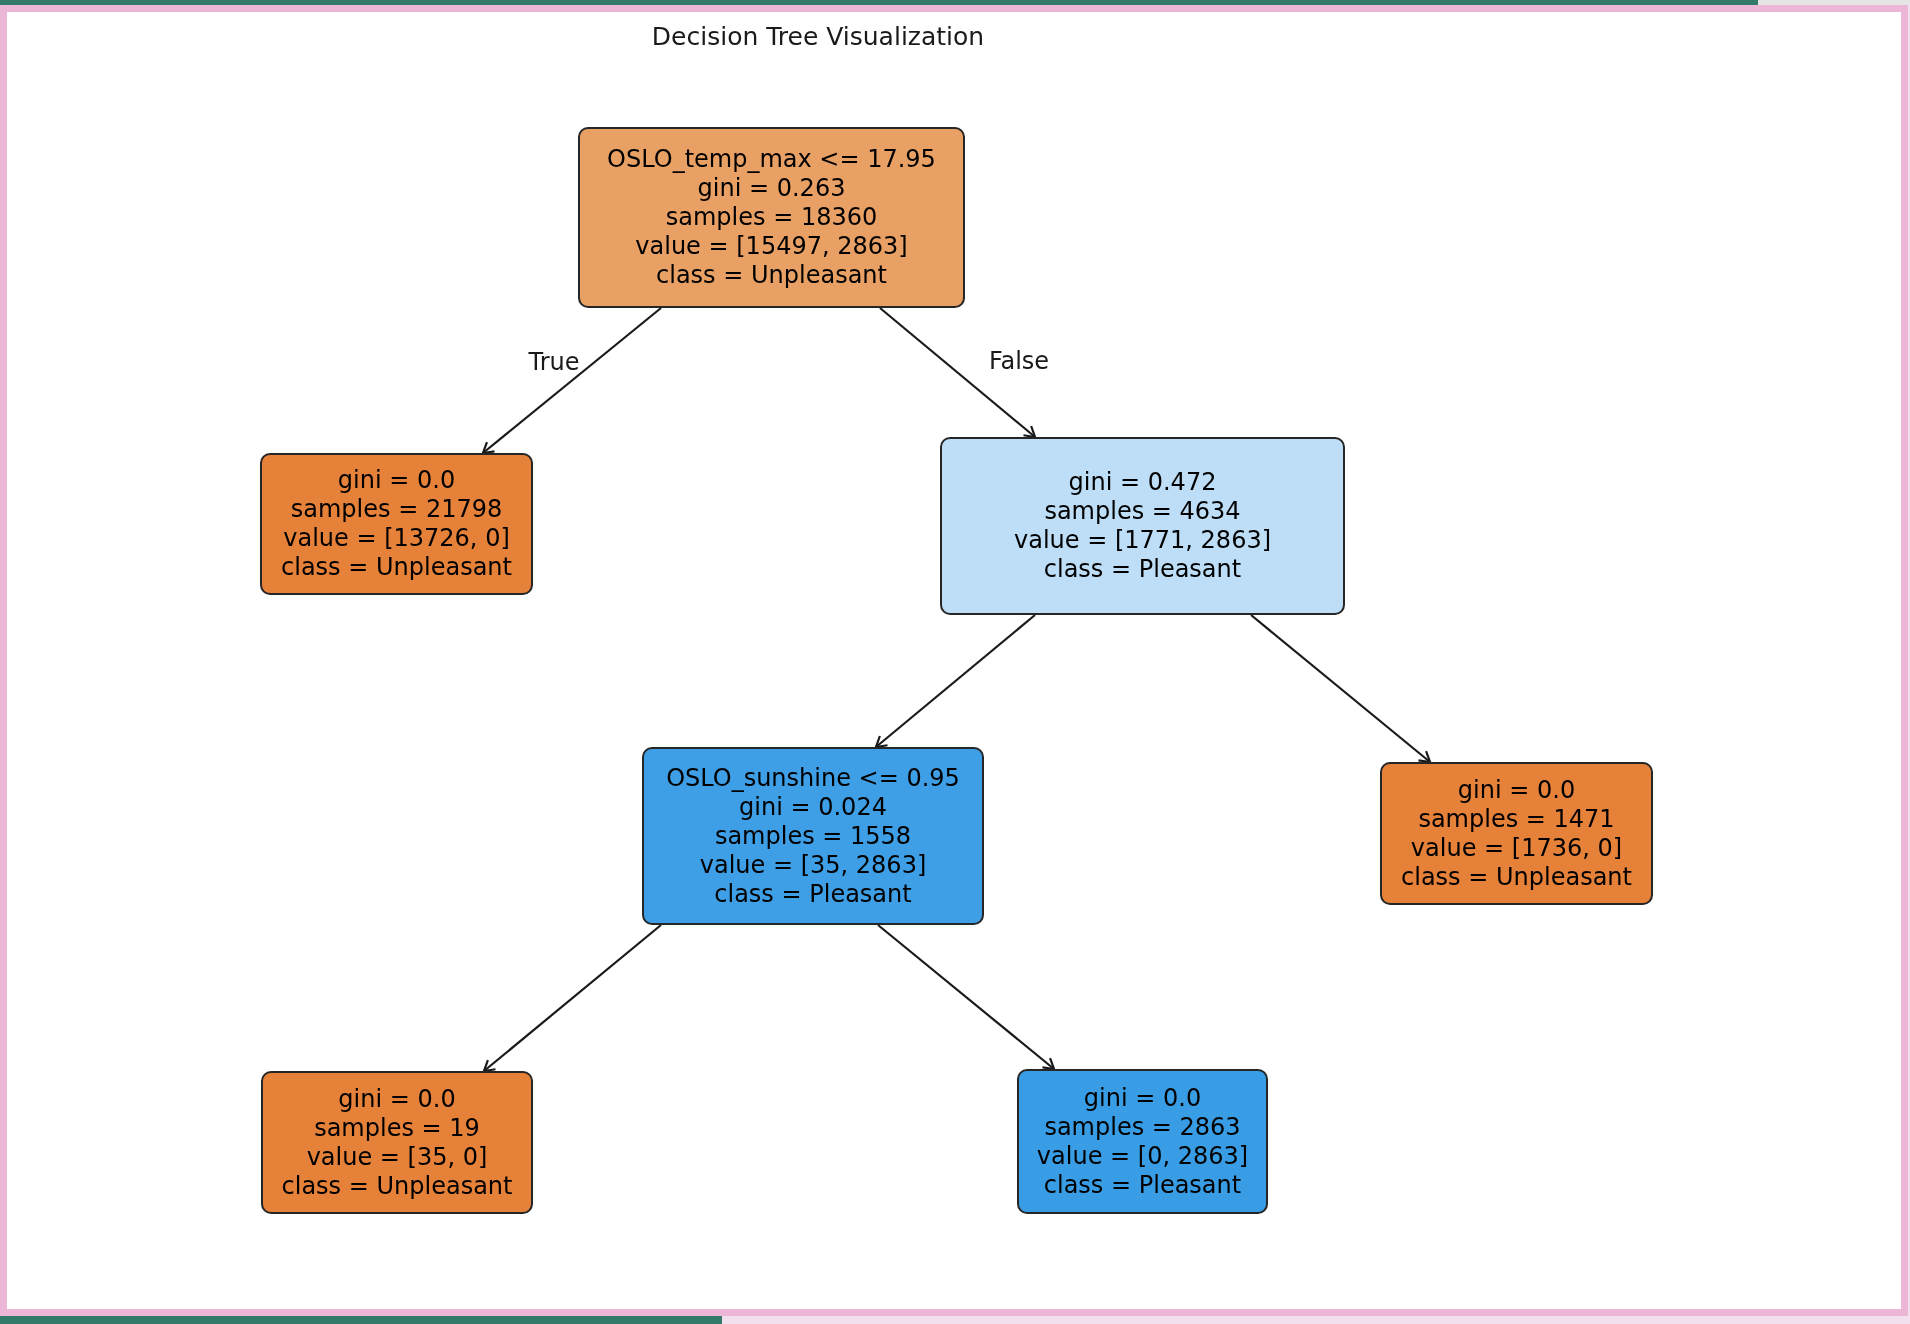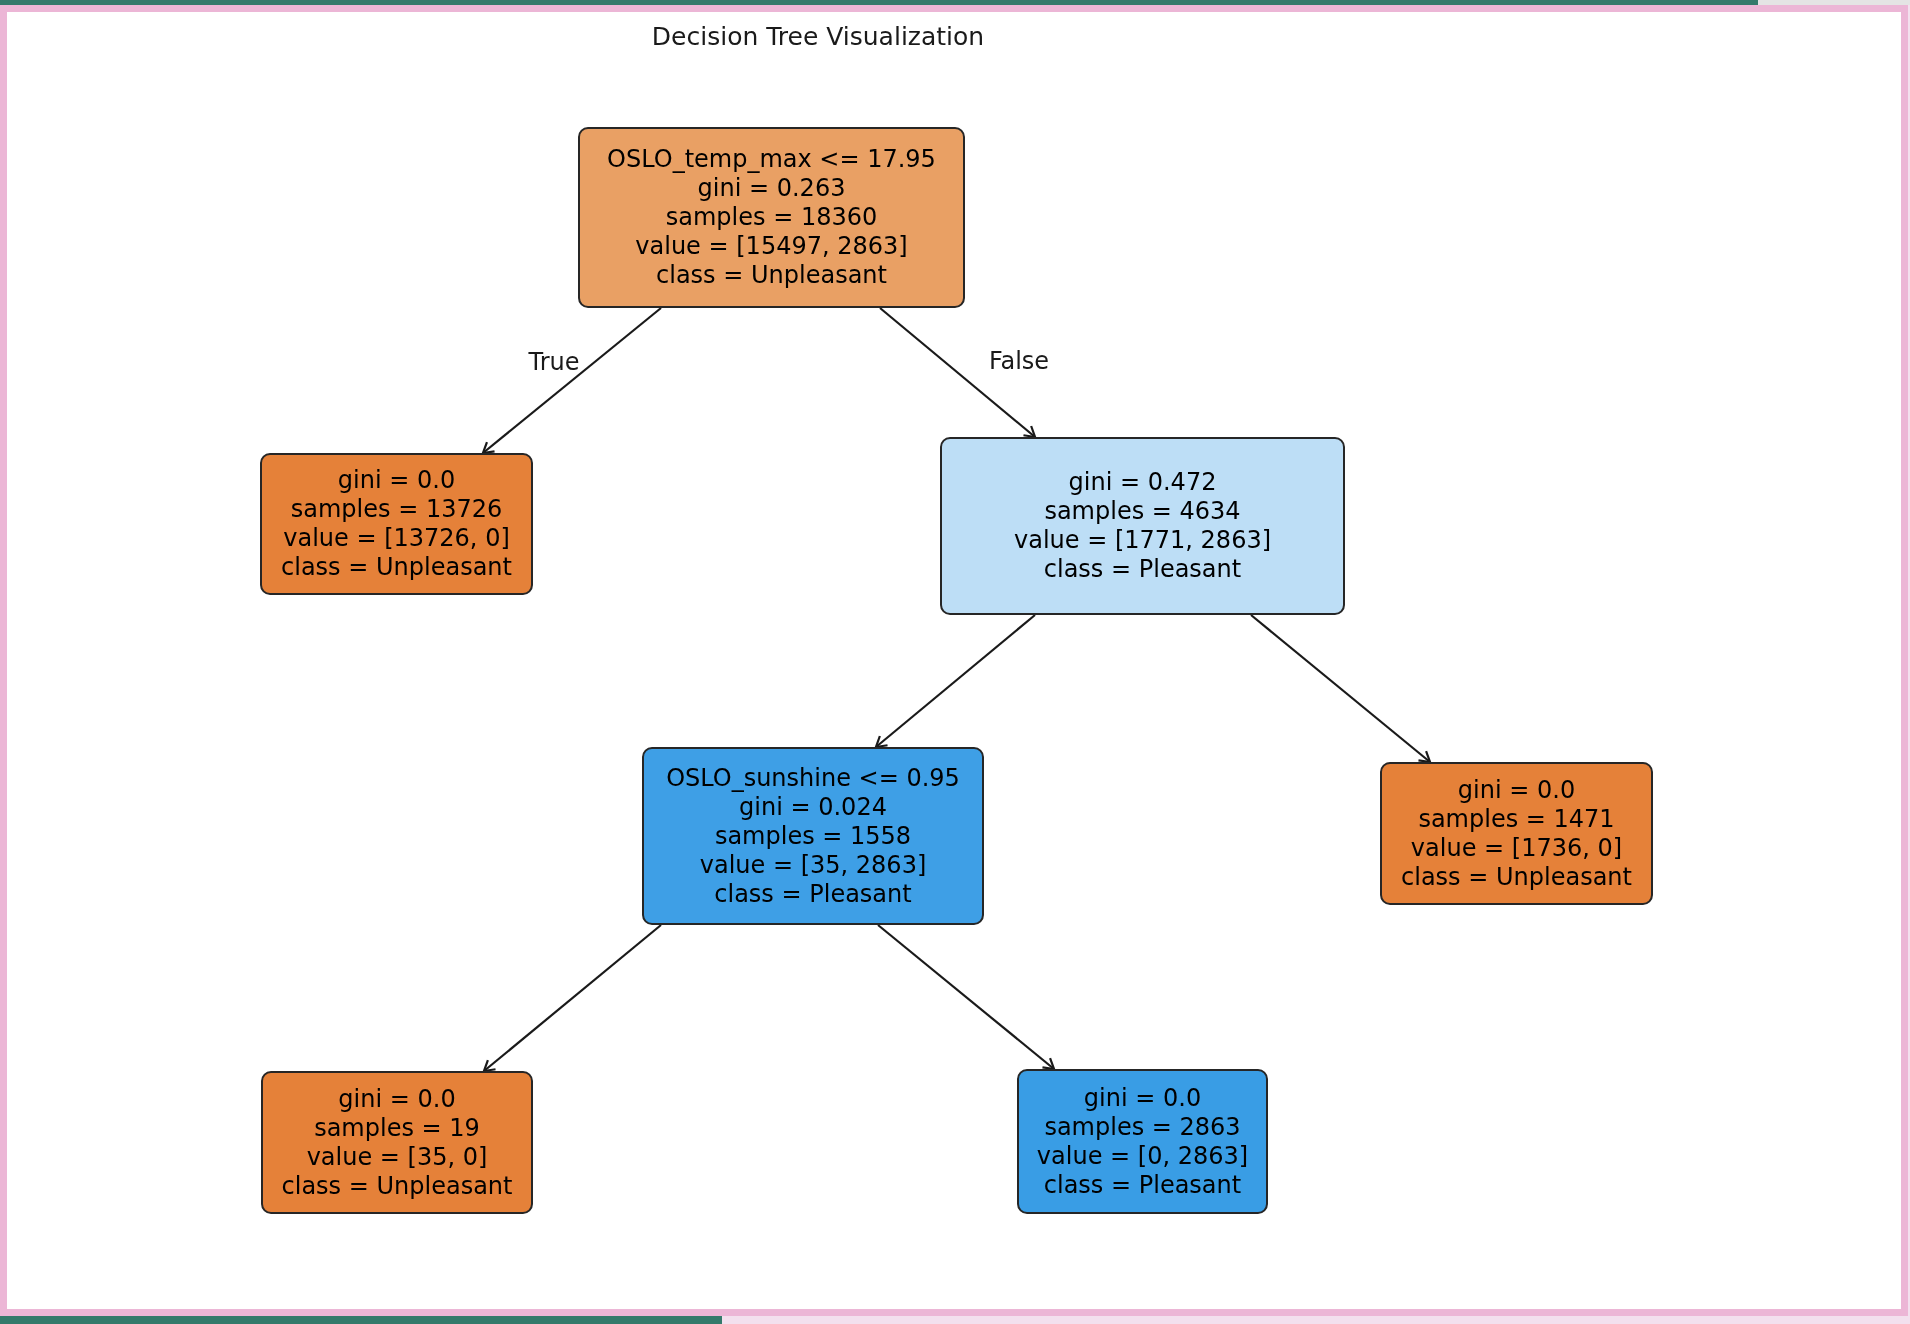--- a/index.html
+++ b/index.html
@@ -85,21 +85,21 @@
     <div class="node" id="node-root" style="background-color: rgb(233, 160, 100);">
       <div>OSLO_temp_max &lt;= 17.95</div>
       <div>gini = 0.263</div>
       <div>samples = 18360</div>
       <div>value = [15497, 2863]</div>
       <div>class = Unpleasant</div>
     </div>
 
     <div class="node" id="node-l1" style="background-color: rgb(229, 129, 57);">
       <div>gini = 0.0</div>
-      <div>samples = 13726</div>
+      <div>samples = 21798</div>
       <div>value = [13726, 0]</div>
       <div>class = Unpleasant</div>
     </div>
 
     <div class="node" id="node-r1" style="background-color: rgb(189, 222, 246);">
       <div>gini = 0.472</div>
       <div>samples = 4634</div>
       <div>value = [1771, 2863]</div>
       <div>class = Pleasant</div>
     </div>

